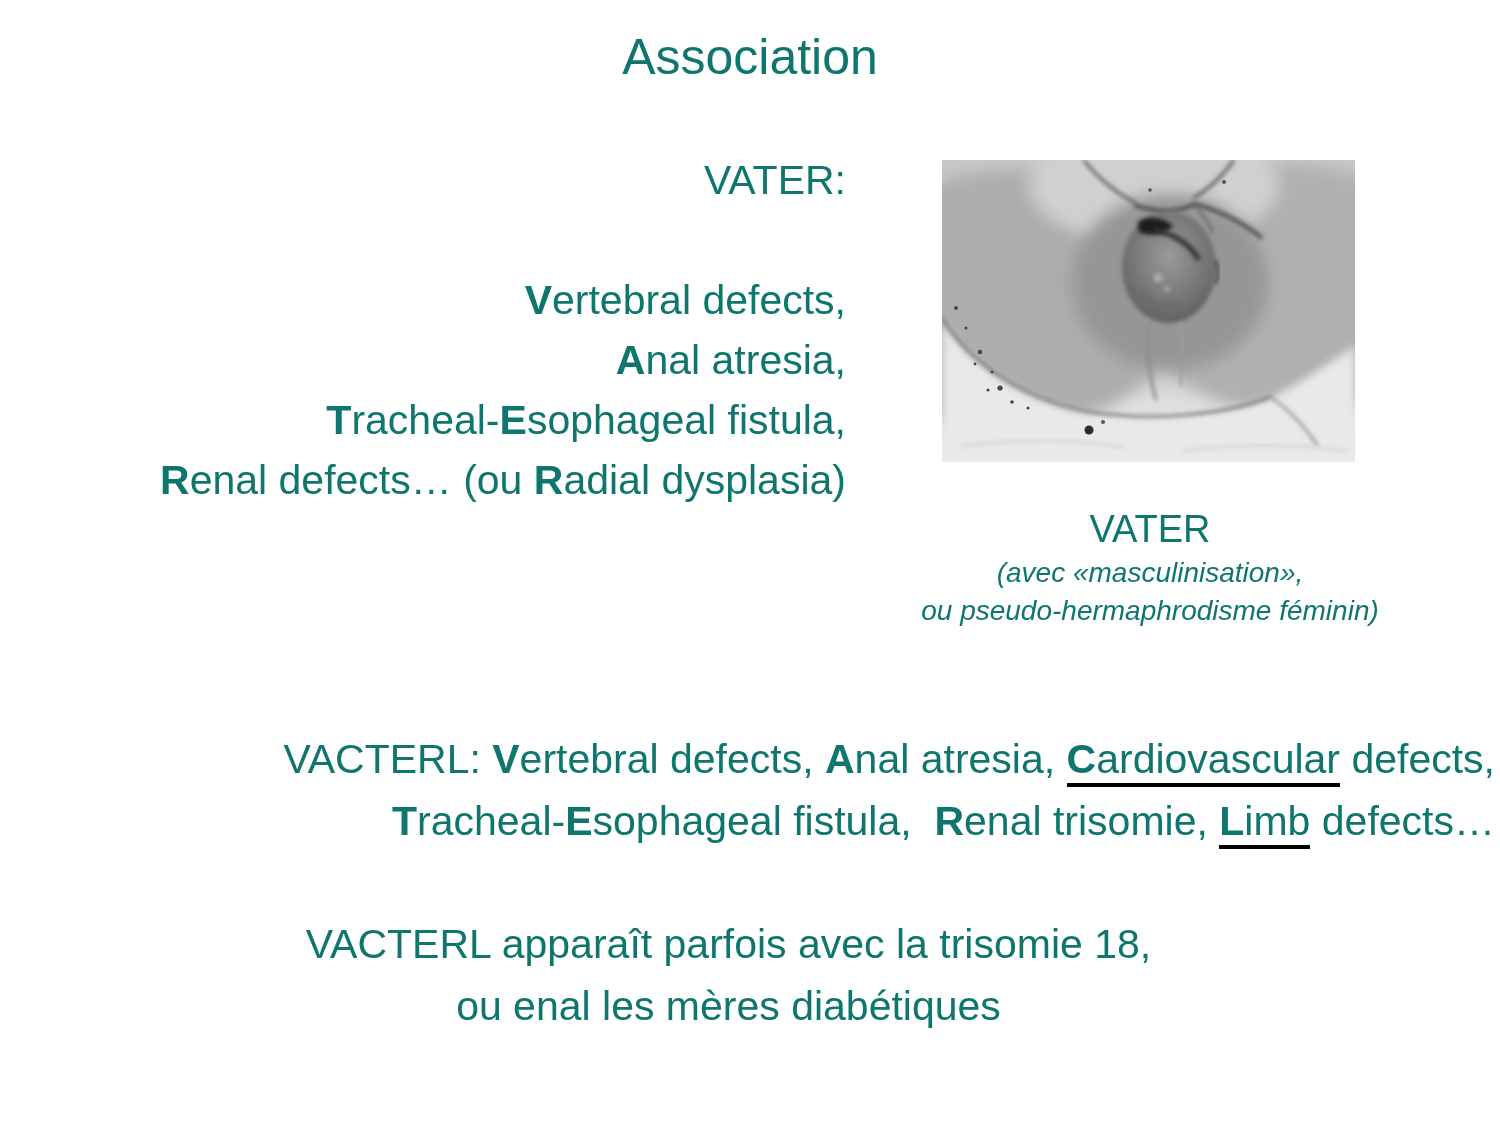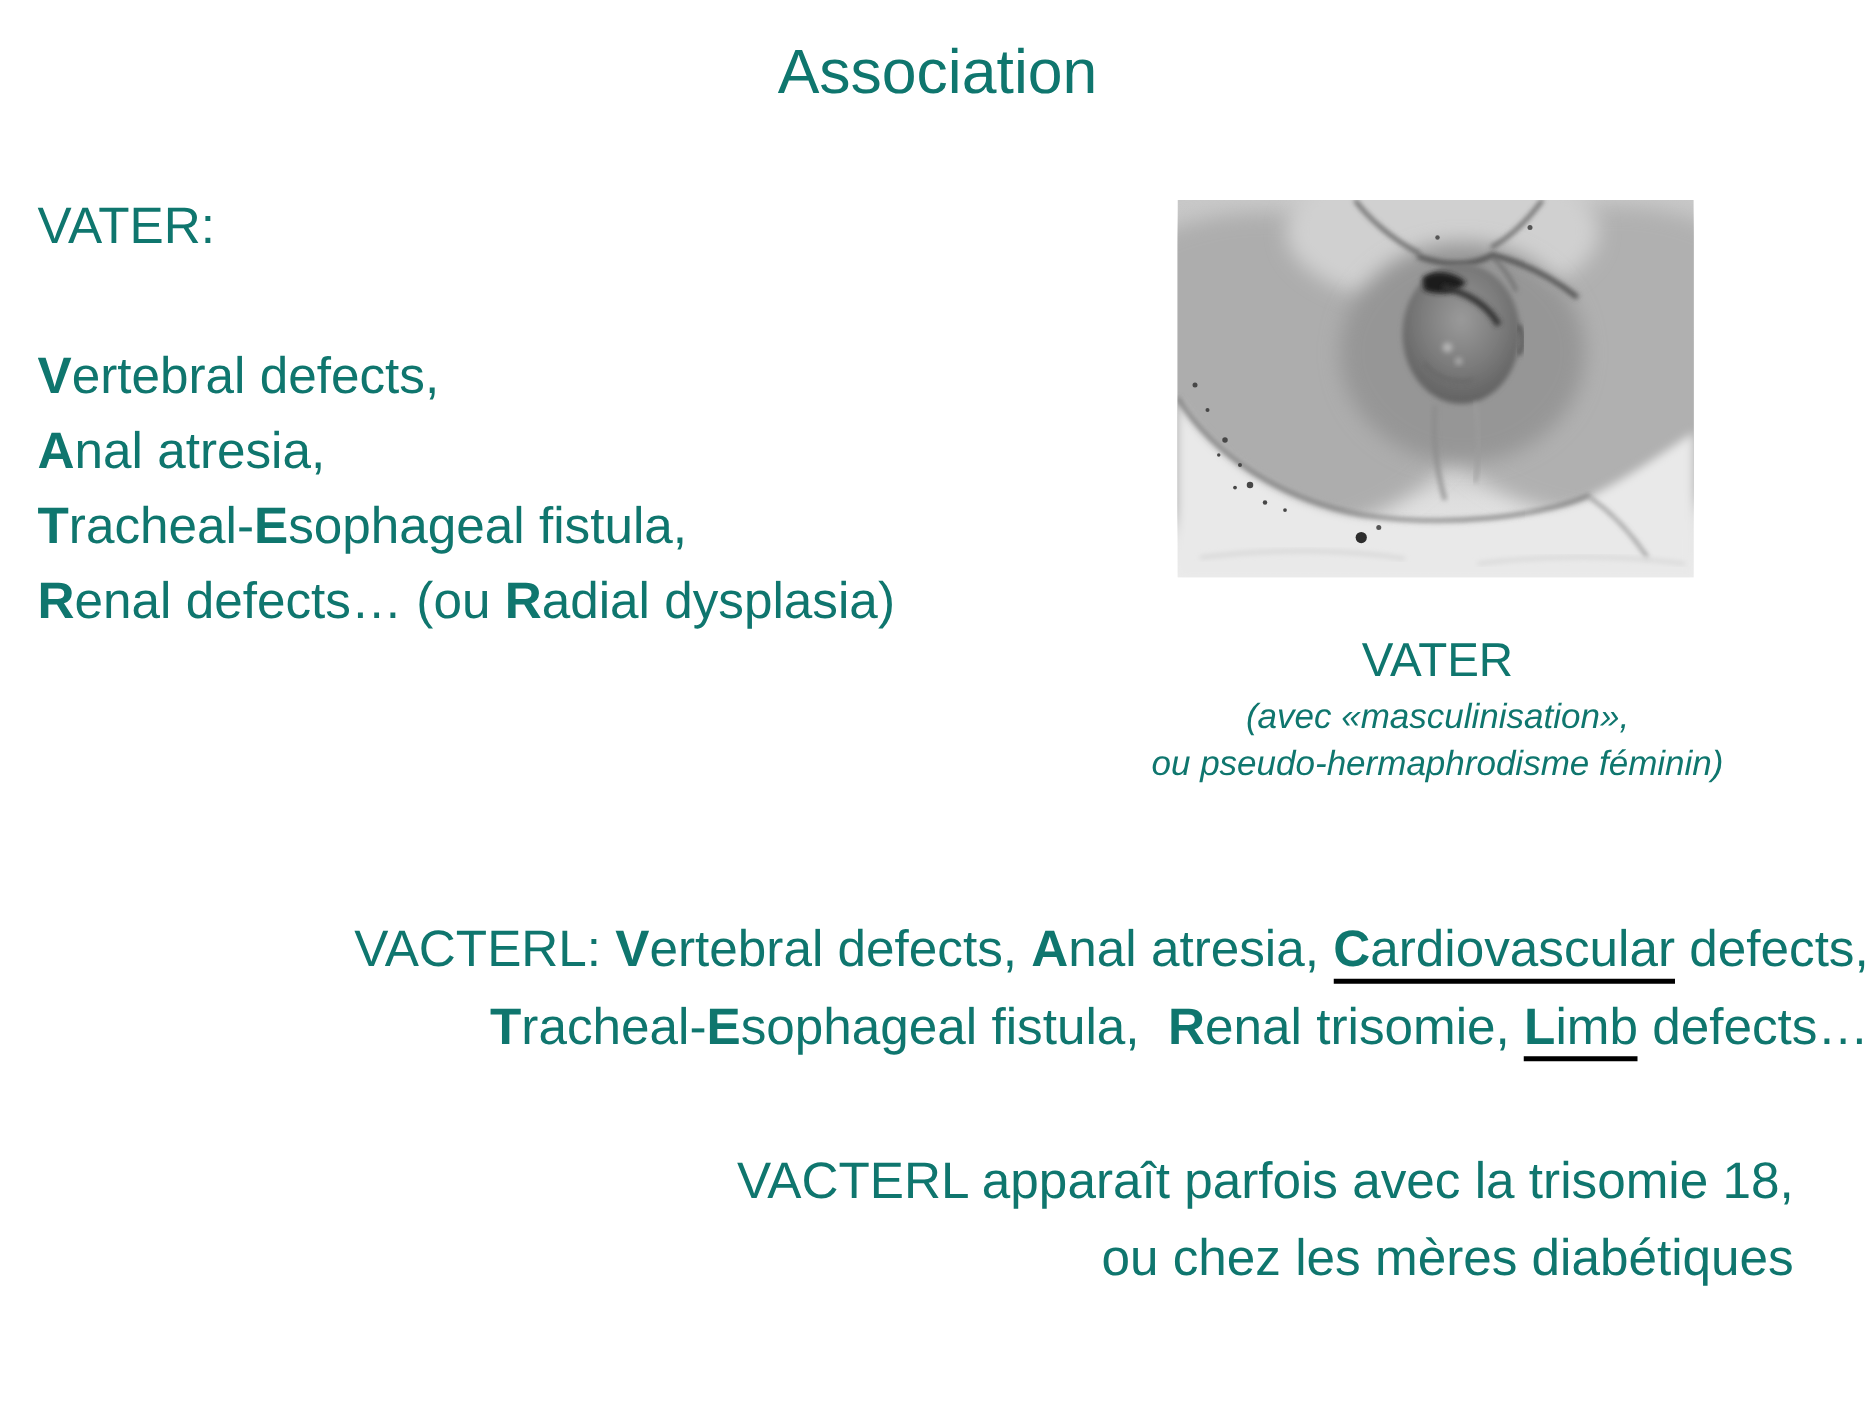--- a/index.html
+++ b/index.html
@@ -14,44 +14,44 @@
   }
   .b{font-weight:bold;}
   .u{border-bottom:4px solid #000;padding-bottom:1px;}
   .rich{white-space:pre-wrap;}
 
   #title{
     position:absolute;top:28px;left:0;width:1500px;
     text-align:center;font-size:50px;line-height:58px;
   }
   #vater-block{
-    position:absolute;top:150px;left:30px;width:830px;
-    text-align:left;font-size:41px;line-height:60px;
+    position:absolute;top:150px;left:16px;width:830px;
+    text-align:right;font-size:41px;line-height:60px;
   }
   .blank-line{height:60px;}
 
   #figure{
     position:absolute;top:160px;left:942px;width:413px;height:302px;
   }
   #figure svg{display:block;width:100%;height:100%;}
 
   #figure-caption{
     position:absolute;top:504px;left:880px;width:540px;
     text-align:center;
   }
   #caption-title{font-size:38px;line-height:50px;}
   .caption-sub{font-size:28px;line-height:38px;font-style:italic;}
 
   #vacterl-block{
     position:absolute;top:728px;left:55px;width:1440px;
     text-align:right;font-size:41px;line-height:62px;
   }
   #footer-block{
-    position:absolute;top:913px;left:0px;width:1435px;
-    text-align:right;font-size:41px;line-height:62px;
+    position:absolute;top:913px;left:11px;width:1435px;
+    text-align:center;font-size:41px;line-height:62px;
   }
 </style>
 </head>
 <body>
 
 <div id="slide">
 
   <div id="title">Association</div>
 
   <div id="vater-block">
@@ -143,16 +143,16 @@
     <div class="caption-sub">ou pseudo-hermaphrodisme féminin)</div>
   </div>
 
   <div id="vacterl-block">
     <div class="rich"><span>VACTERL: </span><span class="b">V</span><span>ertebral defects, </span><span class="b">A</span><span>nal atresia, </span><span class="b u">C</span><span class="u">ardiovascular</span><span> defects,</span></div>
     <div class="rich"><span class="b">T</span><span>racheal-</span><span class="b">E</span><span>sophageal fistula,  </span><span class="b">R</span><span>enal trisomie, </span><span class="b u">L</span><span class="u">imb</span><span> defects…</span></div>
   </div>
 
   <div id="footer-block">
     <div>VACTERL apparaît parfois avec la trisomie 18,</div>
-    <div>ou chez les mères diabétiques</div>
+    <div>ou enal les mères diabétiques</div>
   </div>
 
 </div>
 
 </body></html>

